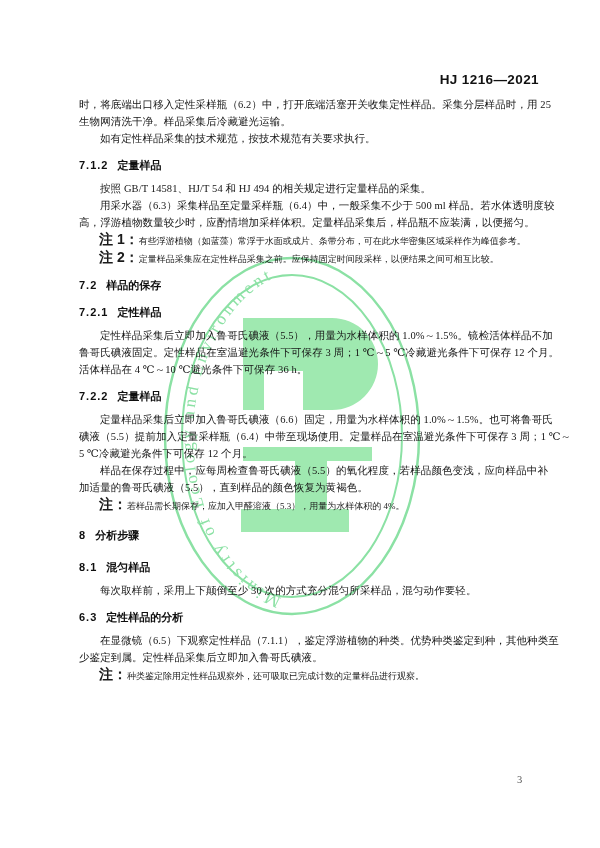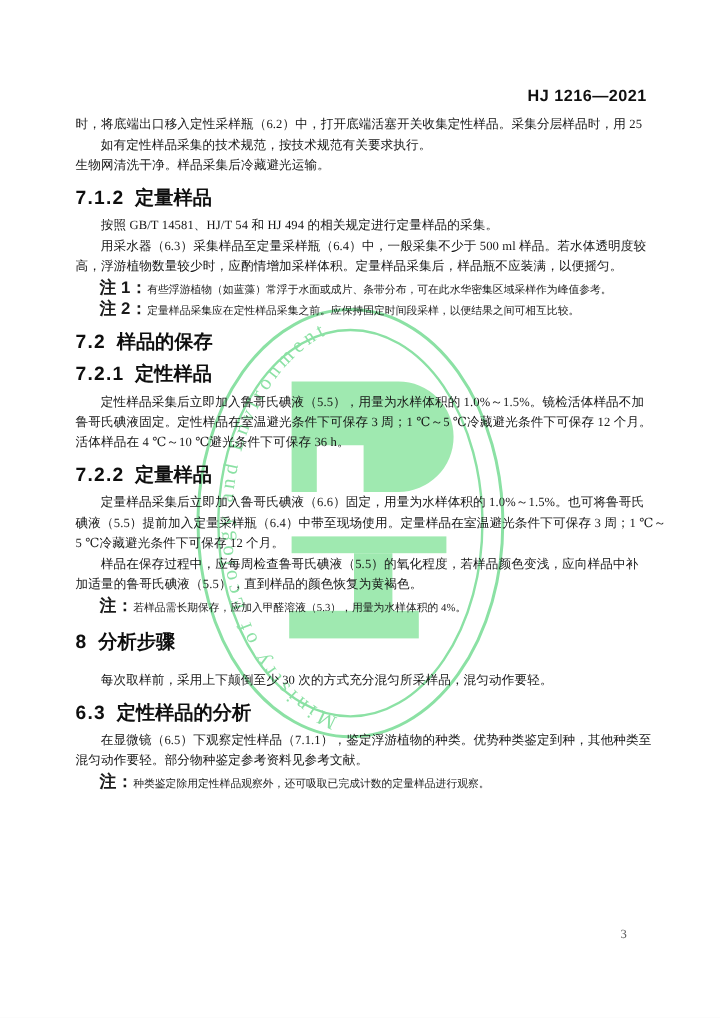--- a/index.html
+++ b/index.html
@@ -22,39 +22,39 @@
   
   .doc-header {
     position:absolute; top:72px; right:61px; z-index:1;
     font-family:"Liberation Sans","DejaVu Sans",sans-serif;
     font-weight:bold; font-size:13.5px; letter-spacing:0.4px;
     color:#111;
     padding-left:21px;
   }
   
   .content {
-    position:absolute; left:63px; top:96px; width:478px; z-index:1;
+    position:absolute; left:79px; top:96px; width:478px; z-index:1;
     color:#151515;
   }
   .body-line {
     font-size:10.5px; line-height:17px; white-space:nowrap;
     letter-spacing:0.1px;
   }
   .body-line.indent { text-indent:21px; }
   .note-line {
     font-size:9px; line-height:16px; white-space:nowrap;
     padding-left:20px; color:#1a1a1a;
   }
   .note-line .note-label {
     font-family:Liberation Sans, sans-serif;
     font-weight:bold; font-size:14px;
   }
   .h1, .h2 {
     font-family:"Liberation Sans","DejaVu Sans",sans-serif;
-    font-weight:bold; font-size:16px; line-height:17px;
+    font-weight:bold; font-size:11px; line-height:17px;
     color:#0f0f0f; white-space:nowrap;
   }
   .h2 { margin:10px 0 6px 0; }
   .h1 { margin:13px 0 15px 0; }
   .sec-num { display:inline-block; margin-right:9px; letter-spacing:1px; }
   .page-number {
     position:absolute; left:517px; top:774px; z-index:1;
     font-size:10.5px; color:#555;
   }
 </style>
@@ -77,43 +77,44 @@
       <rect x="243" y="447" width="129" height="14"></rect>
       <rect x="295" y="461" width="32" height="50"></rect>
       <rect x="241" y="509" width="108" height="23"></rect>
     </g>
   </svg>
 
   <div class="doc-header">HJ 1216—2021</div>
 
   <div class="content" id="content">
       <div class="body-line">时，将底端出口移入定性采样瓶（6.2）中，打开底端活塞开关收集定性样品。采集分层样品时，用 25</div>
+      <div class="body-line">生物网清洗干净。样品采集后冷藏避光运输。</div>
       <div class="body-line indent">如有定性样品采集的技术规范，按技术规范有关要求执行。</div>
-      <div class="body-line">生物网清洗干净。样品采集后冷藏避光运输。</div>
       <div class="h2"><span class="sec-num">7.1.2</span><span>定量样品</span></div>
       <div class="body-line indent">按照 GB/T 14581、HJ/T 54 和 HJ 494 的相关规定进行定量样品的采集。</div>
       <div class="body-line indent">用采水器（6.3）采集样品至定量采样瓶（6.4）中，一般采集不少于 500 ml 样品。若水体透明度较</div>
       <div class="body-line">高，浮游植物数量较少时，应酌情增加采样体积。定量样品采集后，样品瓶不应装满，以便摇匀。</div>
       <div class="note-line"><span class="note-label">注 1：</span><span>有些浮游植物（如蓝藻）常浮于水面或成片、条带分布，可在此水华密集区域采样作为峰值参考。</span></div>
       <div class="note-line"><span class="note-label">注 2：</span><span>定量样品采集应在定性样品采集之前。应保持固定时间段采样，以便结果之间可相互比较。</span></div>
       <div class="h2"><span class="sec-num">7.2</span><span>样品的保存</span></div>
       <div class="h2"><span class="sec-num">7.2.1</span><span>定性样品</span></div>
       <div class="body-line indent">定性样品采集后立即加入鲁哥氏碘液（5.5），用量为水样体积的 1.0%～1.5%。镜检活体样品不加</div>
       <div class="body-line">鲁哥氏碘液固定。定性样品在室温避光条件下可保存 3 周；1 ℃～5 ℃冷藏避光条件下可保存 12 个月。</div>
       <div class="body-line">活体样品在 4 ℃～10 ℃避光条件下可保存 36 h。</div>
       <div class="h2"><span class="sec-num">7.2.2</span><span>定量样品</span></div>
       <div class="body-line indent">定量样品采集后立即加入鲁哥氏碘液（6.6）固定，用量为水样体积的 1.0%～1.5%。也可将鲁哥氏</div>
       <div class="body-line">碘液（5.5）提前加入定量采样瓶（6.4）中带至现场使用。定量样品在室温避光条件下可保存 3 周；1 ℃～</div>
       <div class="body-line">5 ℃冷藏避光条件下可保存 12 个月。</div>
       <div class="body-line indent">样品在保存过程中，应每周检查鲁哥氏碘液（5.5）的氧化程度，若样品颜色变浅，应向样品中补</div>
       <div class="body-line">加适量的鲁哥氏碘液（5.5），直到样品的颜色恢复为黄褐色。</div>
       <div class="note-line"><span class="note-label">注：</span><span>若样品需长期保存，应加入甲醛溶液（5.3），用量为水样体积的 4%。</span></div>
       <div class="h1"><span class="sec-num">8</span><span>分析步骤</span></div>
+      <div class="h2"><span class="sec-num">8.1</span><span>混匀样品</span></div>
       <div class="body-line indent">每次取样前，采用上下颠倒至少 30 次的方式充分混匀所采样品，混匀动作要轻。</div>
       <div class="h2"><span class="sec-num">6.3</span><span>定性样品的分析</span></div>
       <div class="body-line indent">在显微镜（6.5）下观察定性样品（7.1.1），鉴定浮游植物的种类。优势种类鉴定到种，其他种类至</div>
-      <div class="body-line">混匀动作要轻。部分物种鉴定参考资料见参考文献。</div>
+      <div class="body-line">少鉴定到属。定性样品采集后立即加入鲁哥氏碘液。</div>
       <div class="note-line"><span class="note-label">注：</span><span>种类鉴定除用定性样品观察外，还可吸取已完成计数的定量样品进行观察。</span></div>
     </div>
 
   <div class="page-number">3</div>
 
 </div>
 
 </body></html>

